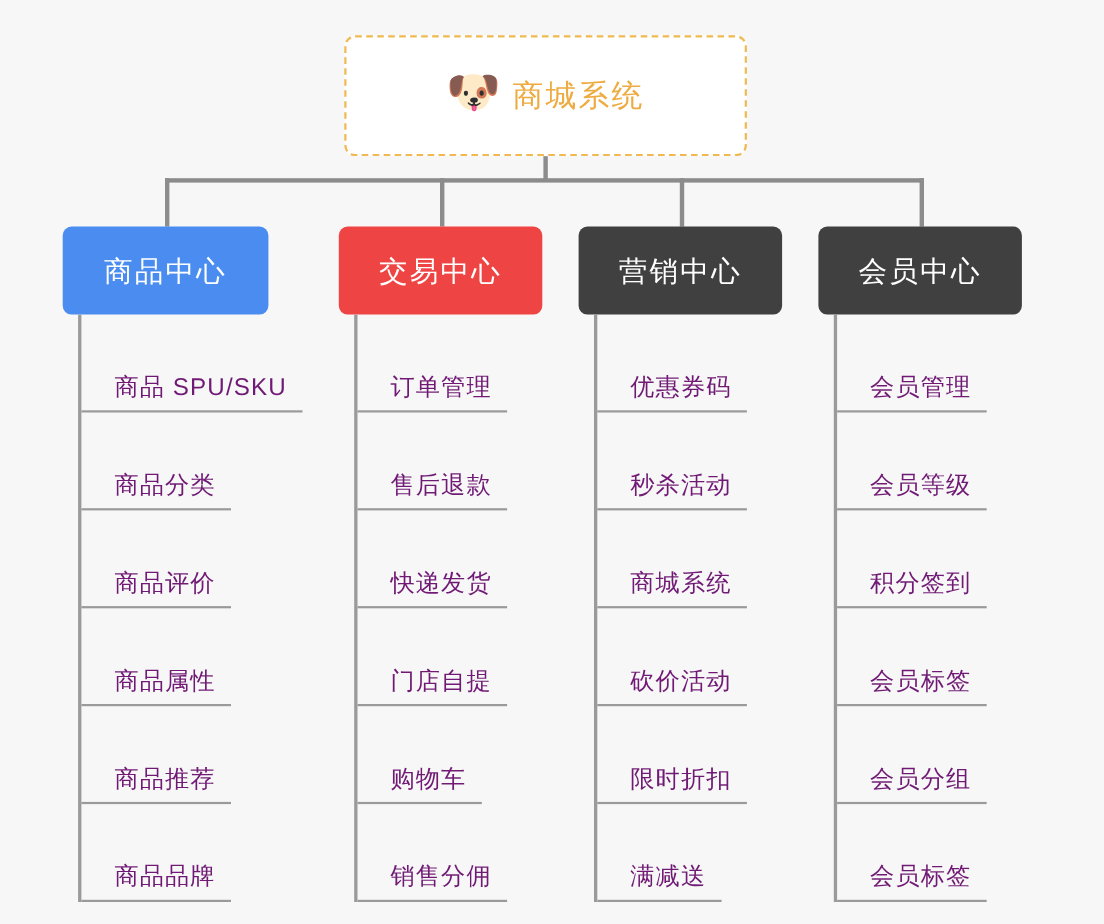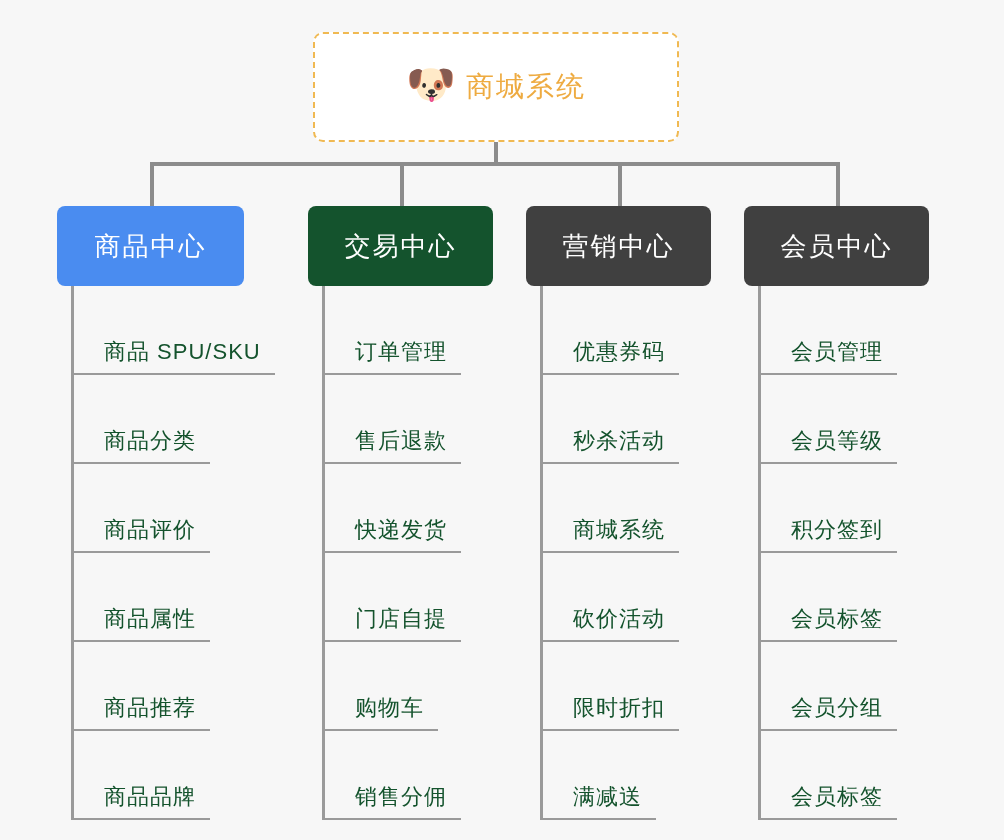--- a/index.html
+++ b/index.html
@@ -104,21 +104,21 @@
     position: relative;
     height: 89px;
     display: flex;
     align-items: flex-end;
   }
   .leaf-inner {
     display: inline-block;
     border-bottom: 2px solid #9a9a9a;
     padding: 0 14px 6px 30px;
     font-size: 22px;
-    color: #14532d;
+    color: #701a75;
     white-space: nowrap;
     letter-spacing: 1px;
   }
 </style>
 </head>
 <body style="background: rgb(247, 247, 247);">
 
 <div id="mindmap">
 
   <div class="root-node" style="border-color: rgb(240, 185, 82); background: rgb(255, 255, 255);">
@@ -151,21 +151,21 @@
       <div class="leaf-item">
           <span class="leaf-inner">商品推荐</span>
         </div>
       <div class="leaf-item">
           <span class="leaf-inner">商品品牌</span>
         </div>
     </div>
   </div>
 
   <div class="column" style="left:308px;width:185px">
-    <div class="cat-box" style="background: #14532d; font-family: Liberation Mono, monospace;">交易中心</div>
+    <div class="cat-box" style="background: #ef4444; font-family: Liberation Mono, monospace;">交易中心</div>
     <div class="leaf-list">
       <div class="leaf-item">
           <span class="leaf-inner">订单管理</span>
         </div>
       <div class="leaf-item">
           <span class="leaf-inner">售后退款</span>
         </div>
       <div class="leaf-item">
           <span class="leaf-inner">快递发货</span>
         </div>

